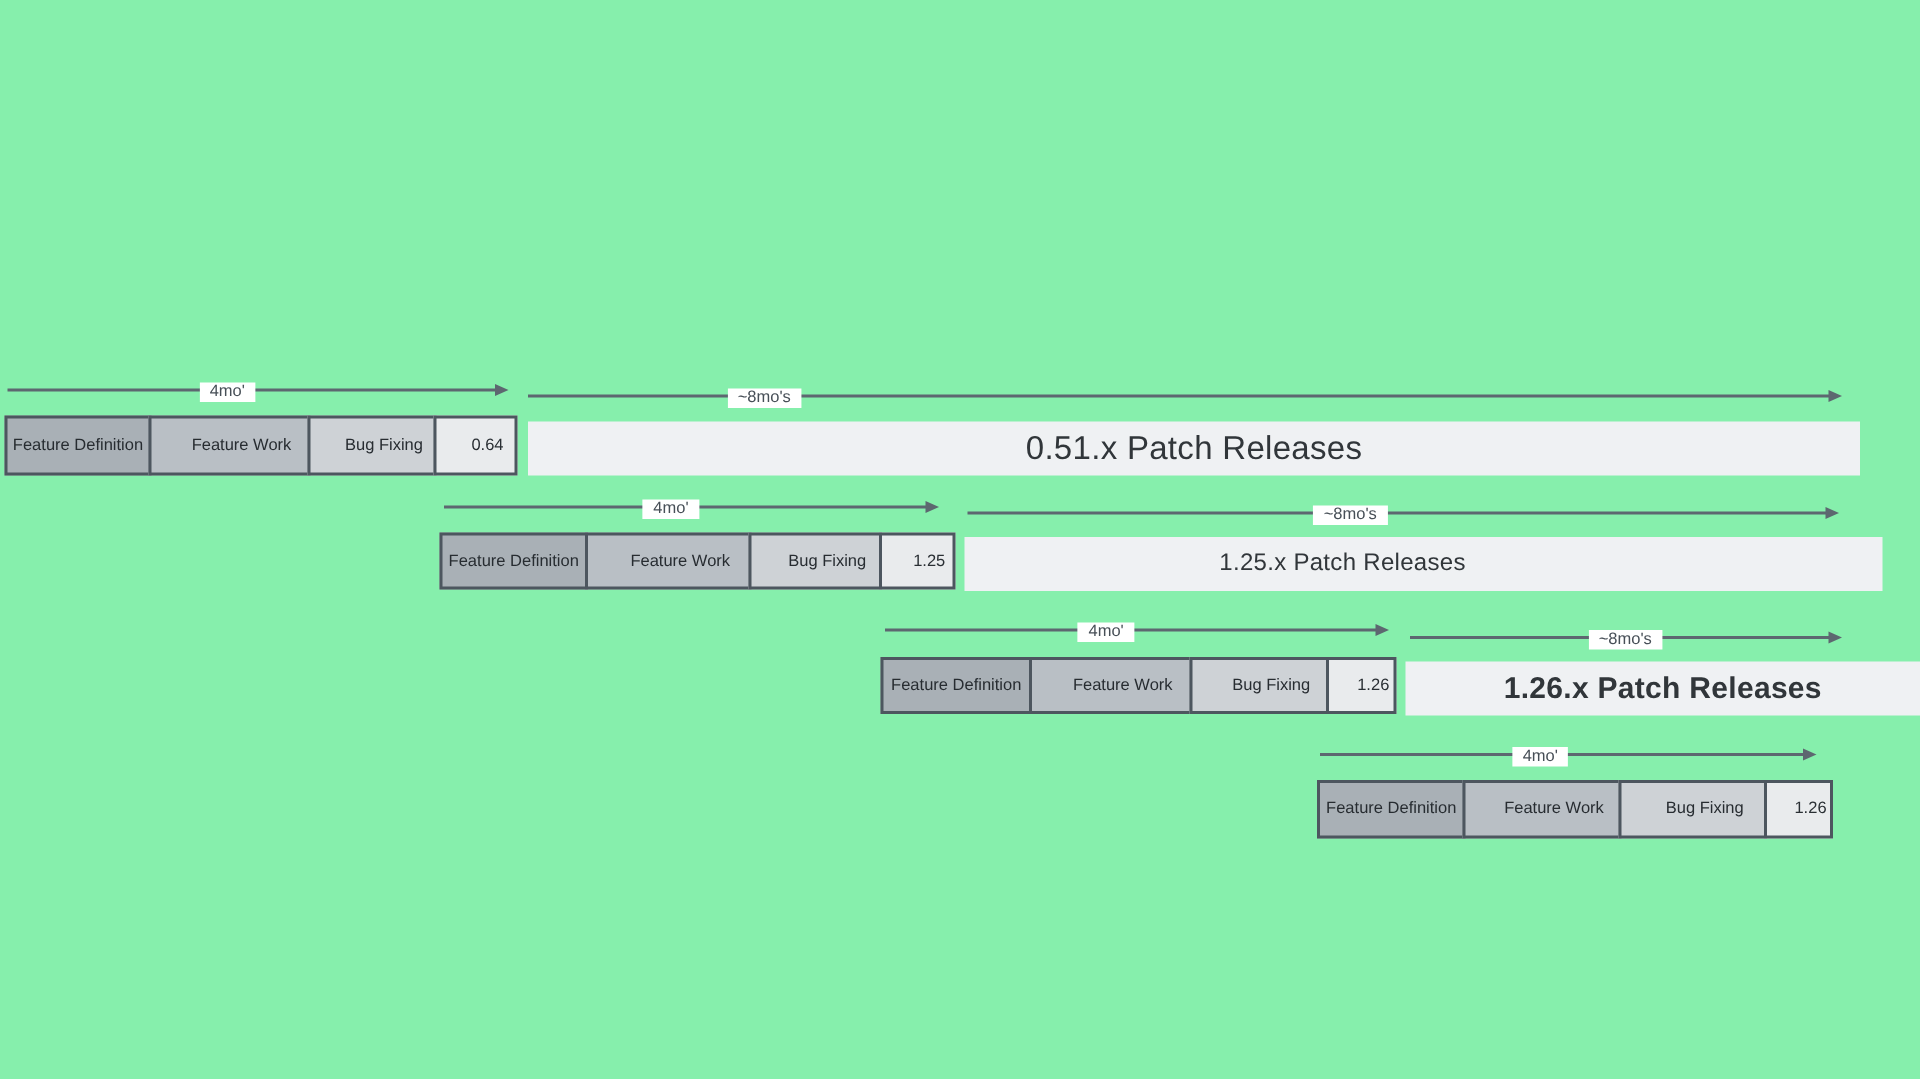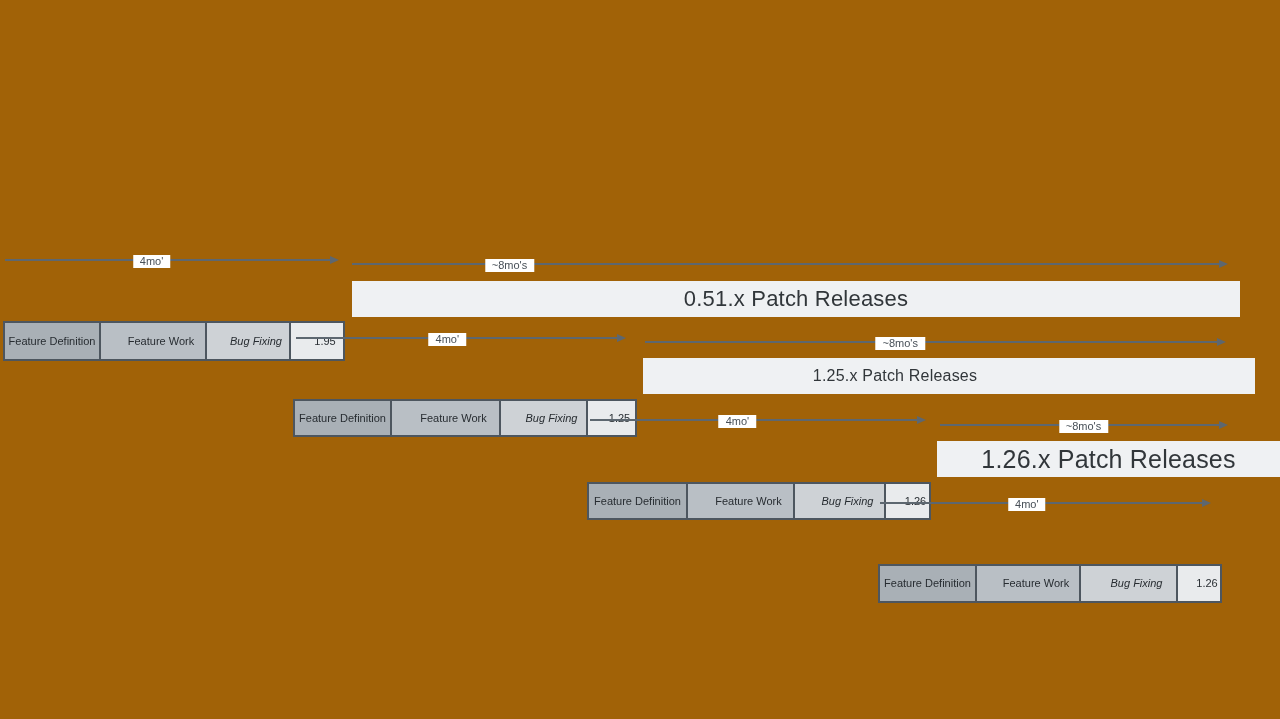--- a/index.html
+++ b/index.html
@@ -1,56 +1,56 @@
 <!DOCTYPE html>
 <html style="--feature-definition-fill: #a9b0b6; --feature-work-fill: #b9bfc5; --bug-fixing-fill: #ced2d6; --version-fill: #e9ebed; --box-border: #4d565f; --patch-bar-fill: #eff1f3; --arrow: #5d6770;"><head>
 <meta charset="utf-8">
 <style>
   html,body{margin:0;padding:0;background:#ffffff;}
   body{font-family:"Liberation Sans", sans-serif;}
   .canvas{
-    position:relative;width:1280px;height:719px;background:#a16207;overflow:hidden;
+    position:relative;width:1280px;height:719px;background:#86efac;overflow:hidden;
   }
   
   .arrow{position:absolute;height:16px;}
   .arrow-line{
     position:absolute;left:0;right:7px;top:7px;height:2px;
     background:var(--arrow,#5d6770);
   }
   .arrow-line::after{
     content:"";position:absolute;right:-8px;top:-3px;width:0;height:0;
     border-left:9px solid var(--arrow,#5d6770);
     border-top:4px solid transparent;border-bottom:4px solid transparent;
   }
   .arrow-label{
     position:absolute;top:3px;transform:translateX(-50%);
     background:#ffffff;padding:0 7px;font-size:11px;color:#474f57;
     white-space:nowrap;line-height:13px;
   }
   
-  .phase-strip{position:absolute;display:flex;margin-top:44px;}
+  .phase-strip{position:absolute;display:flex;}
   .phase-box{
     box-sizing:border-box;border:2px solid var(--box-border,#4d565f);
     display:flex;align-items:center;justify-content:center;text-align:center;
     font-size:11px;line-height:13px;color:#272c31;padding:0 3px;
   }
   .phase-box + .phase-box{margin-left:-2px;padding-left:19px;}
   .fill-fd{background:var(--feature-definition-fill,#a9b0b6);}
   .fill-fw{background:var(--feature-work-fill,#b9bfc5);}
-  .fill-bf{background:var(--bug-fixing-fill,#ced2d6);font-style:italic;}
+  .fill-bf{background:var(--bug-fixing-fill,#ced2d6);}
   .fill-ver{background:var(--version-fill,#e9ebed);font-size:11px;color:#2a2f34;}
   
   .patch-bar{
     position:absolute;height:36px;background:var(--patch-bar-fill,#eff1f3);
     display:flex;align-items:center;justify-content:center;
     color:#31363a;letter-spacing:0.2px;white-space:nowrap;
   }
   .bar1{font-size:22px;}
   .bar2{font-size:16px;padding-right:108px;box-sizing:border-box;}
-  .bar3{font-size:25px;}
+  .bar3{font-size:20px;font-weight:bold;}
 </style>
 </head>
 <body>
 
 <div class="canvas">
 
   <div>
     <div class="arrow" style="left:5px;top:252px;width:333px;">
       <div class="arrow-line"></div>
       <span class="arrow-label" style="left:44%;">4mo'</span>
@@ -63,21 +63,21 @@
       <div class="phase-box fill-fd" style="width:98px;">
           <span>Feature Definition</span>
         </div>
       <div class="phase-box fill-fw" style="width:108px;">
           <span>Feature Work</span>
         </div>
       <div class="phase-box fill-bf" style="width:86px;">
           <span>Bug Fixing</span>
         </div>
       <div class="phase-box fill-ver" style="width:56px;">
-          <span>1.95</span>
+          <span>0.64</span>
         </div>
     </div>
     <div class="patch-bar bar1" style="left:352px;top:281px;width:888px;">
       <span>0.51.x Patch Releases</span>
     </div>
   </div>
 
   <div>
     <div class="arrow" style="left:296px;top:330px;width:329px;">
       <div class="arrow-line"></div>

